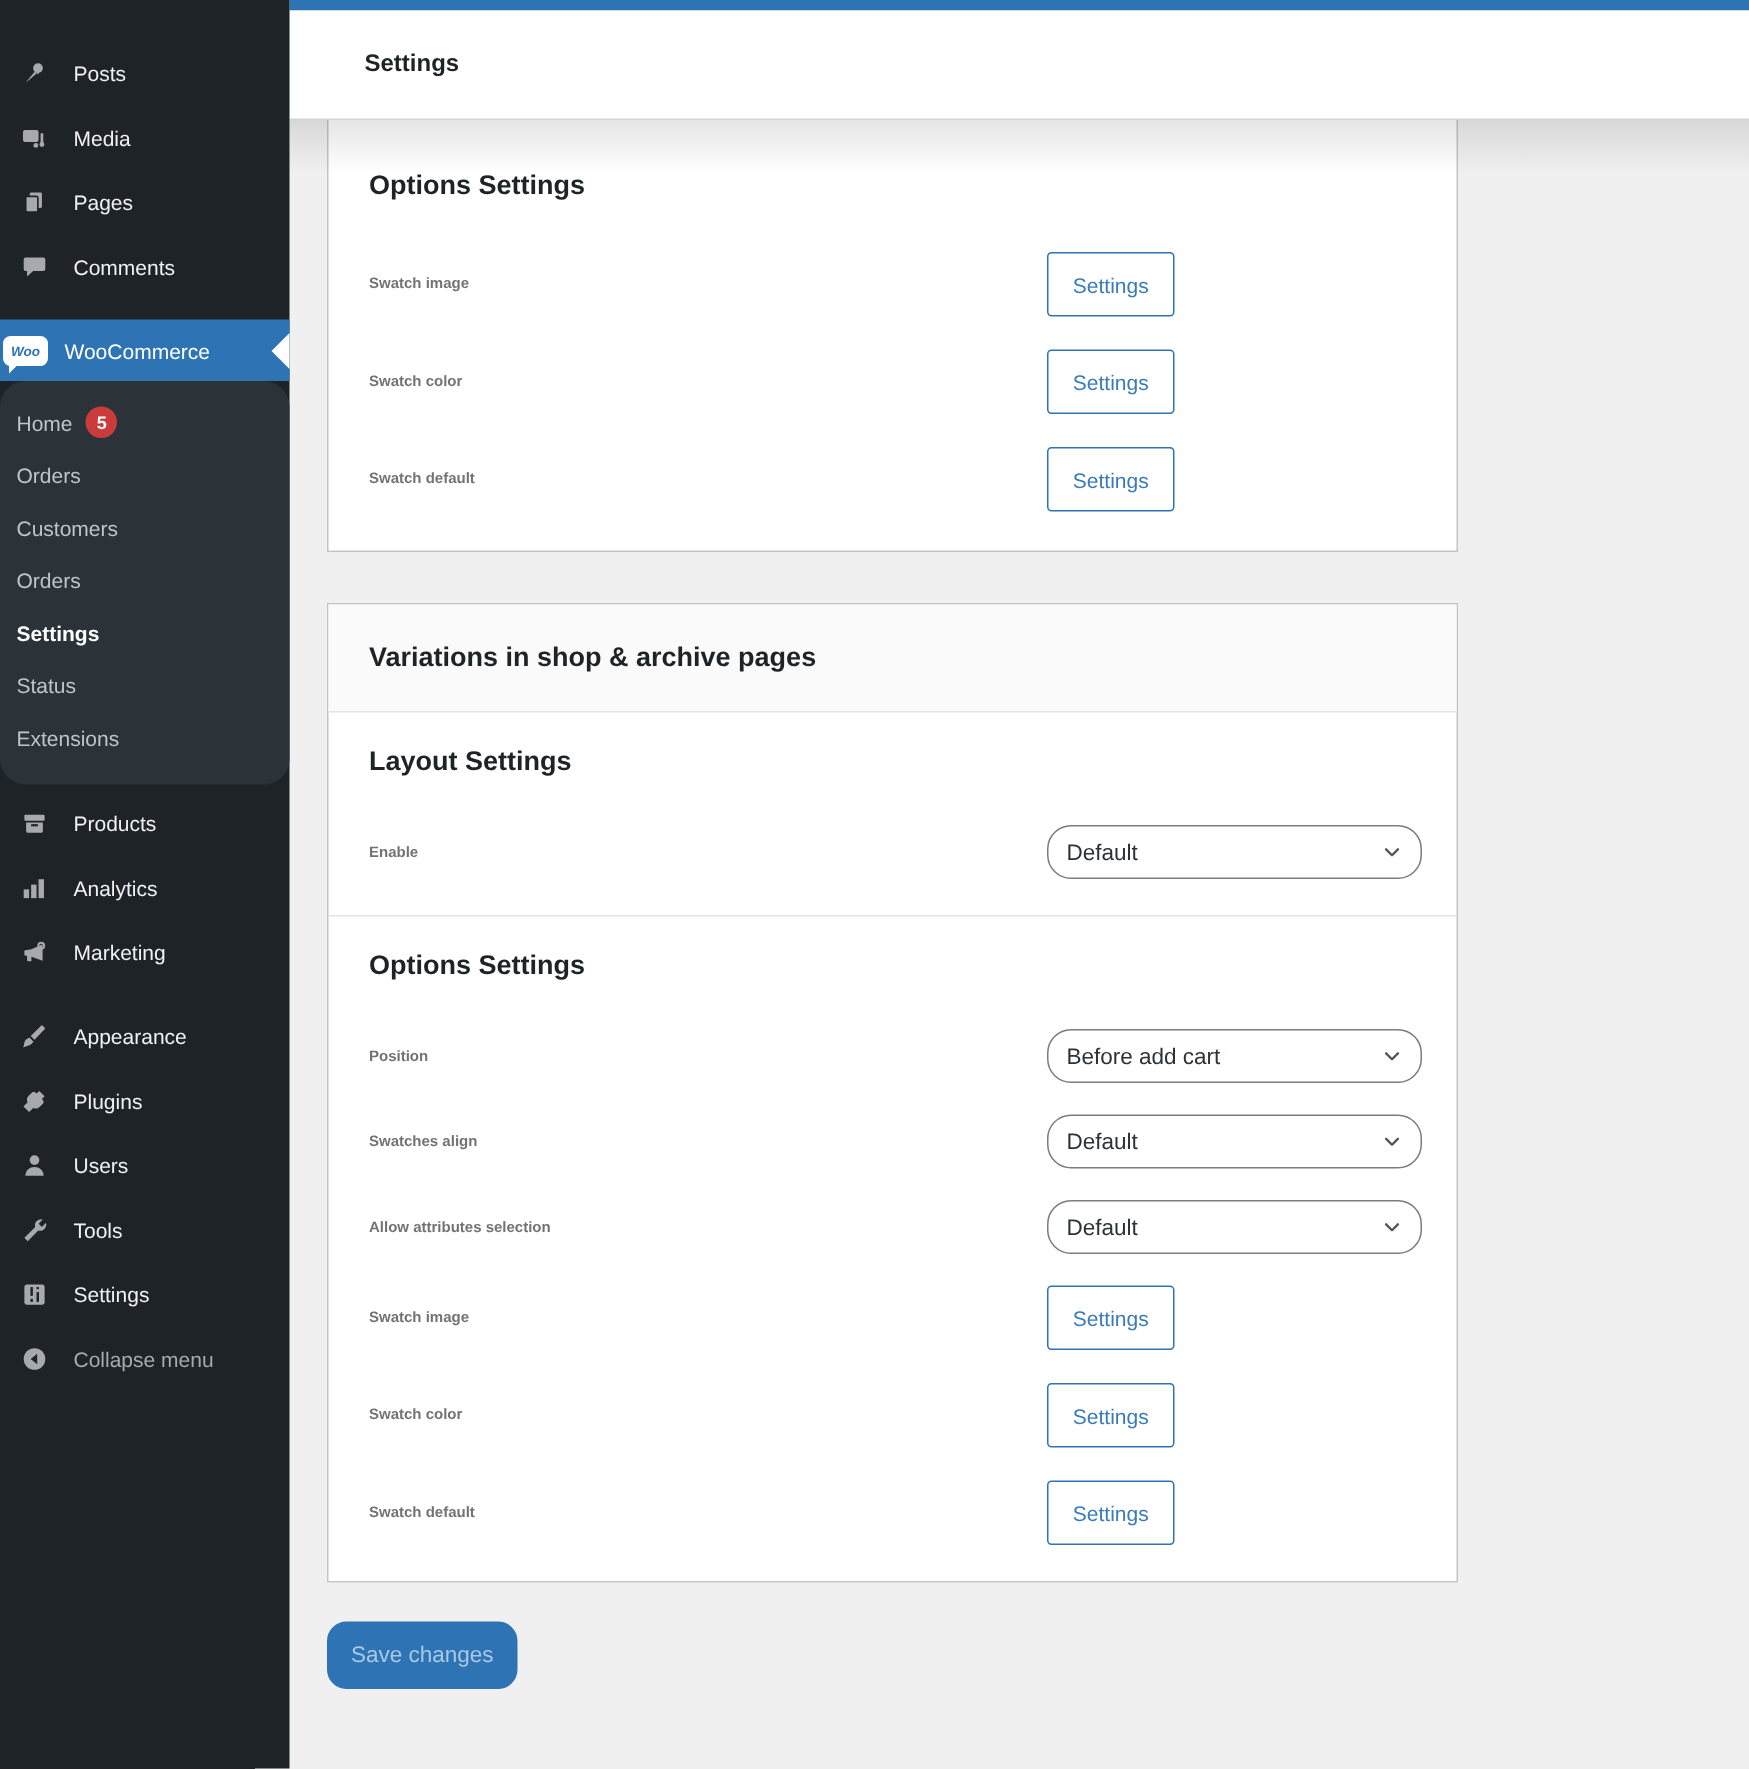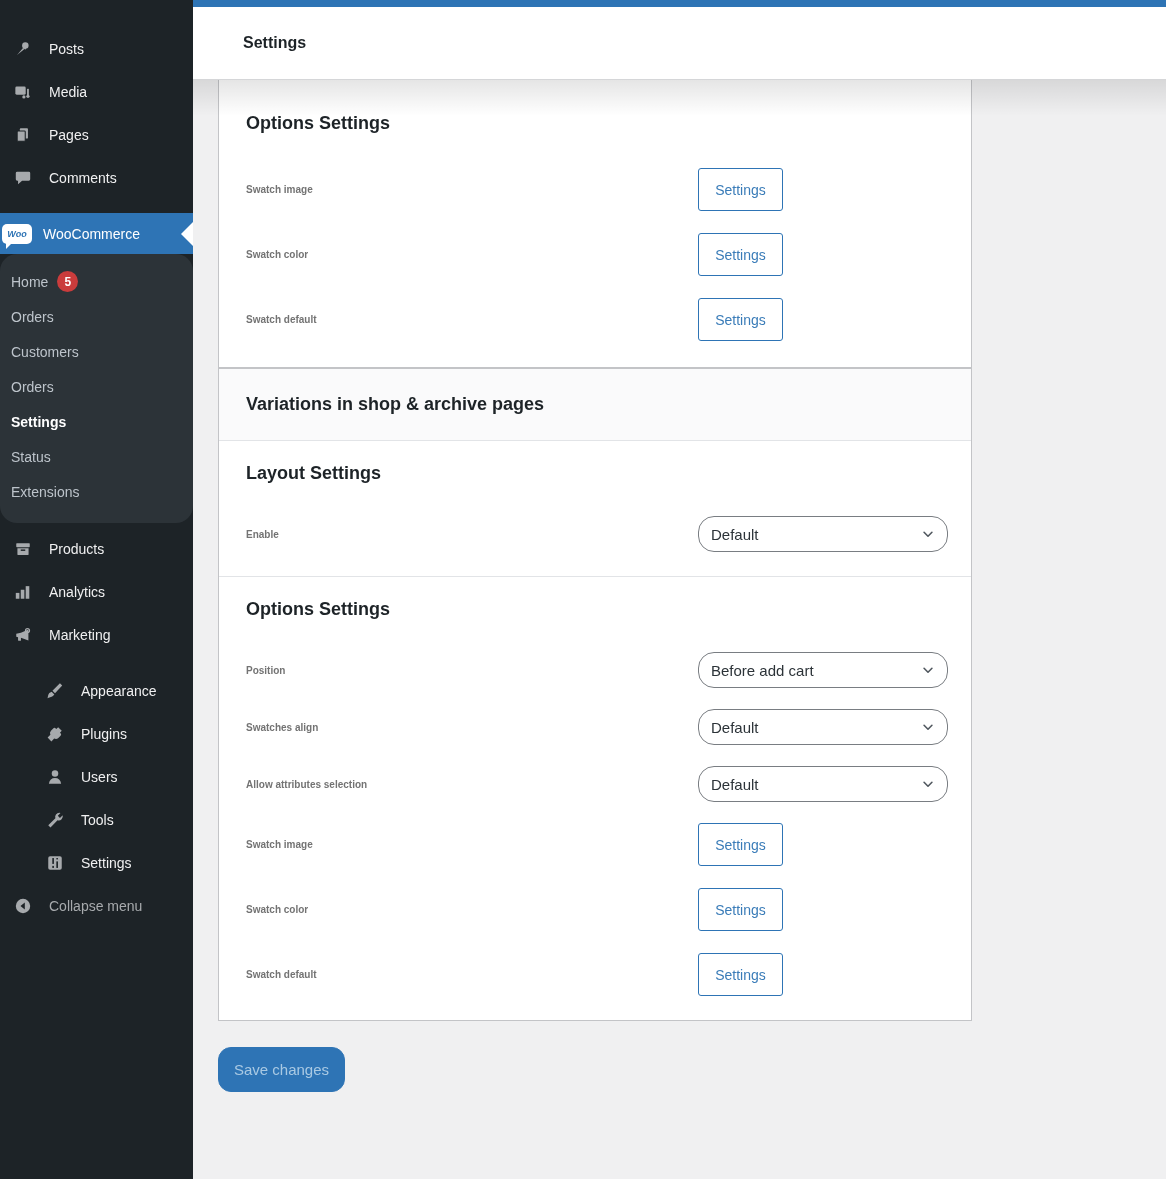--- a/index.html
+++ b/index.html
@@ -55,21 +55,21 @@
     font-size:14px; color:#bdc4cb; cursor:pointer;
   }
   .sm-item.active { color:#fff; font-weight:bold; }
   .badge {
     margin-left:9px; min-width:21px; height:21px; border-radius:50%;
     background:#ca3c3c; color:#fff; font-size:12px; font-weight:bold;
     display:inline-flex; align-items:center; justify-content:center;
   }
 
   .menu-mid { padding-top:4px; }
-  .menu-low { padding-top:13px;padding-left:32px; }
+  .menu-low { padding-top:13px; }
   .collapse-item { color:#a7aaad; }
 
   
   .content { flex:1; display:flex; flex-direction:column; background:#f0f0f1; position:relative; }
   .topstrip { height:7px; background:#2e74b5; }
   .page-header {
     height:73px; background:#fff; display:flex; align-items:center;
     padding-left:50px; font-size:16px; font-weight:600; color:#1d2327;
     border-bottom:1px solid #d5d6d8;
   }
@@ -77,21 +77,21 @@
   .content-body::before {
     content:""; position:absolute; left:0; top:0; right:0; height:36px;
     background:linear-gradient(rgba(0,0,0,0.10), rgba(0,0,0,0)); pointer-events:none; z-index:3;
   }
   .main-col { padding-left:25px; }
 
   .panel {
     width:754px; background:#fff; border:1px solid #c3c4c7;
   }
   .panel-1 { border-top:none; padding:33px 27px 26px 27px; }
-  .panel-2 { }
+  .panel-2 { margin-top:34px; }
 
   .sec-heading { font-size:18px; font-weight:600; color:#1d2327; }
   .panel-1 .sec-heading { margin-bottom:34px; }
 
   .row { position:relative; display:flex; align-items:center; }
   .row-btn { height:43px; margin-bottom:22px; }
   .row-btn:last-child { margin-bottom:0; }
   .row-sel { height:36px; margin-bottom:21px; }
   .row label { font-size:10px; font-weight:700; color:#737373; }
   .ctrl { position:absolute; left:452px; top:0; }

